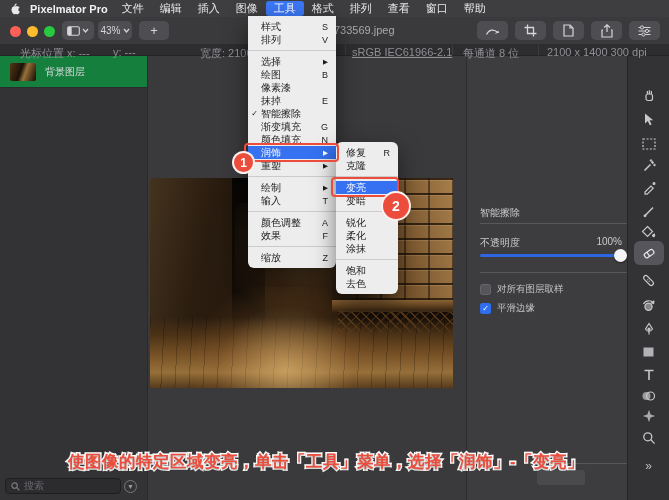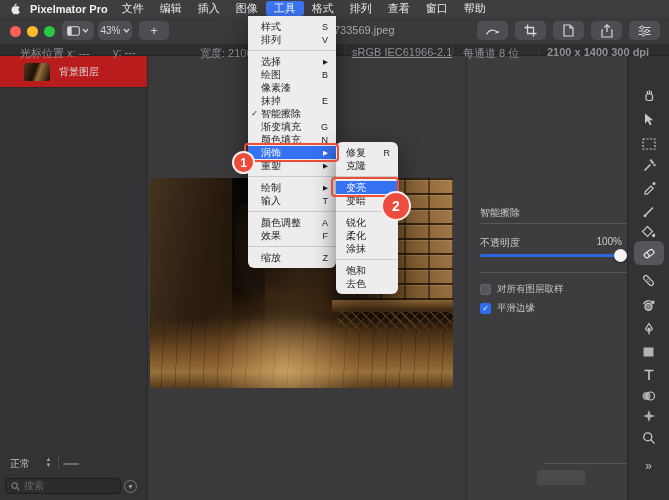--- a/index.html
+++ b/index.html
@@ -30,22 +30,22 @@
   #infobar span { position:absolute; top:2px; white-space:nowrap; }
   .ib-div { position:absolute; top:1px; width:1px; height:10px; background:#3d3d3f; }
 
   
   #sidebar { left:0; top:56px; width:148px; height:444px; background:#333335; border-right:1px solid #2a2a2c; z-index:3; }
   #canvas  { left:148px; top:56px; width:318px; height:444px; background:#3a3a3c; z-index:1; }
   #panel   { left:466px; top:56px; width:161px; height:444px; background:#3d3d3f; border-left:1px solid #2e2e30; z-index:3; }
   #toolcol { left:627px; top:56px; width:42px; height:444px; background:#333335; border-left:1px solid #262628; z-index:3; }
 
   
-  #layer-row { left:0; top:0; width:147px; height:32px; background:#b91c1c; border-bottom:1px solid #2b2b2d;
-    display:flex; align-items:center;padding-left:14px; }
+  #layer-row { left:0; top:0; width:147px; height:32px; background:#15803d; border-bottom:1px solid #2b2b2d;
+    display:flex; align-items:center; }
   #layer-thumb { width:26px; height:18px; border-radius:2px; margin-left:10px;
     background:linear-gradient(110deg,#4a3014 8%,#1c1208 42%,#96713c 58%,#6b4a26 72%,#221609 95%); }
   #layer-name { color:#dcdcdf; font-size:10px; margin-left:9px; }
 
   
   #blend-row { left:0; top:398px; width:147px; height:18px; }
   #blend-label { position:absolute; left:10px; top:3px; color:#c9c9cc; font-size:10px; }
   #blend-stepper { position:absolute; left:44px; top:2px; width:9px; height:13px; color:#a2a2a6; font-size:6px;
     display:flex; flex-direction:column; align-items:center; line-height:6px; }
   .v-div { position:absolute; left:58px; top:2px; width:1px; height:13px; background:#4c4c4f; }
@@ -227,41 +227,32 @@
       </svg>
     </div>
   </div>
 
   <div id="infobar" class="abs">
     <span style="left:20px;">光标位置 x: ---</span>
     <span style="left:113px;">y: ---</span>
     <span style="left:200px;">宽度: 2100</span>
     <span style="left:352px;text-decoration:underline;">sRGB IEC61966-2.1</span>
     <span style="left:463px;">每通道 8 位</span>
-    <span style="left:547px;font-weight:bold;">2100 x 1400 300 dpi</span>
+    <span style="left:547px;">2100 x 1400 300 dpi</span>
     <div class="ib-div" style="left:345px;"></div>
     <div class="ib-div" style="left:452px;"></div>
     <div class="ib-div" style="left:538px;"></div>
   </div>
 
   <div id="sidebar" class="abs">
     <div id="layer-row" class="abs">
       <div id="layer-thumb"></div>
       <span id="layer-name">背景图层</span>
     </div>
 
-    <div id="blend-row" class="abs">
-      <span id="blend-label">正常</span>
-      <div id="blend-stepper">
-          <span>▲</span>
-          <span>▼</span>
-        </div>
-      <div class="v-div"></div>
-      <div id="mini-slider"></div>
-    </div>
 
     <div id="search-field">
       <svg width="9" height="9" viewBox="0 0 10 10">
         <circle cx="4" cy="4" r="3" fill="none" stroke="#7a7a7f" stroke-width="1.3"></circle>
         <line x1="6.3" y1="6.3" x2="9.2" y2="9.2" stroke="#7a7a7f" stroke-width="1.3"></line>
       </svg>
       <span id="search-ph">搜索</span>
     </div>
     <div id="search-circle">▼</div>
   </div>
@@ -559,14 +550,15 @@
         <span class="lbl">去色</span>
         <span class="sc"></span>
       </div>
     </div>
 
   <div id="box1" class="callout-box"></div>
   <div id="box2" class="callout-box"></div>
   <div id="circle1" class="step-circle">1</div>
   <div id="circle2" class="step-circle">2</div>
 
+  <div id="annotation-text">使图像的特定区域变亮，单击「工具」菜单，选择「润饰」-「变亮」</div>
 
 </div>
 
 </body></html>

